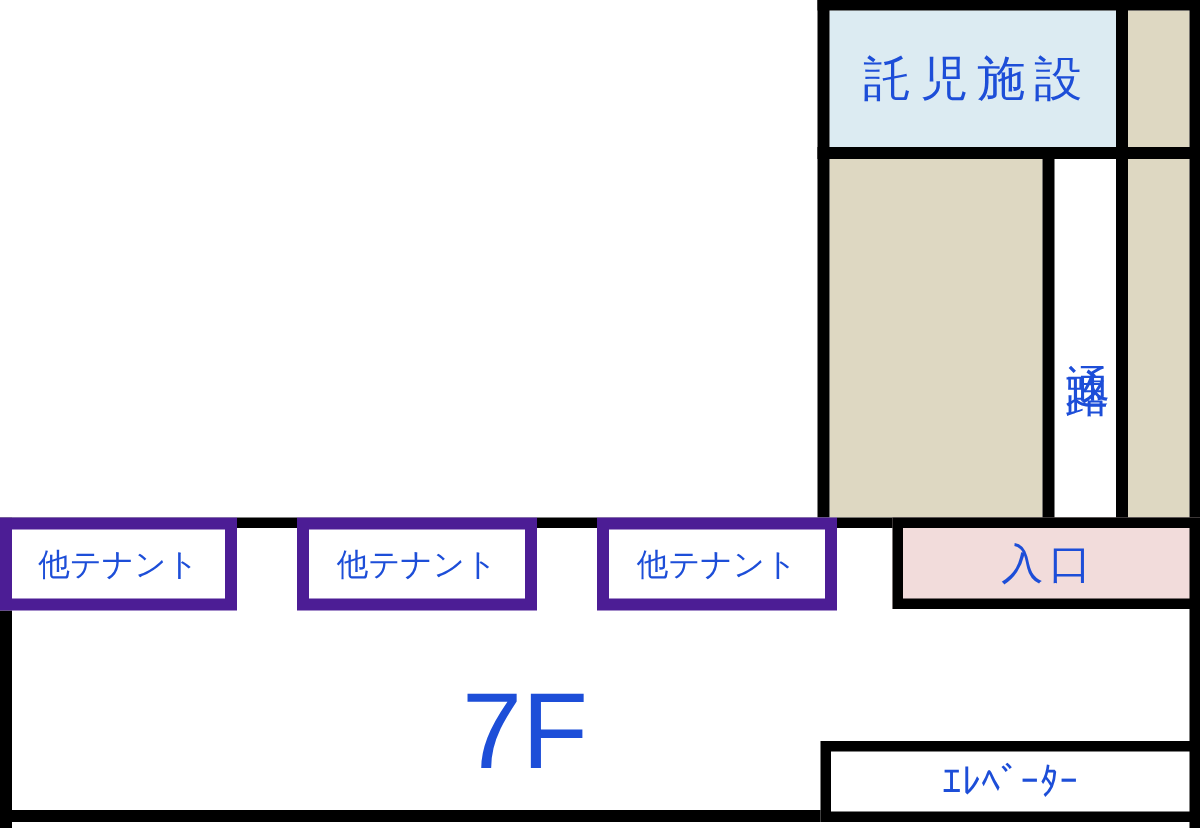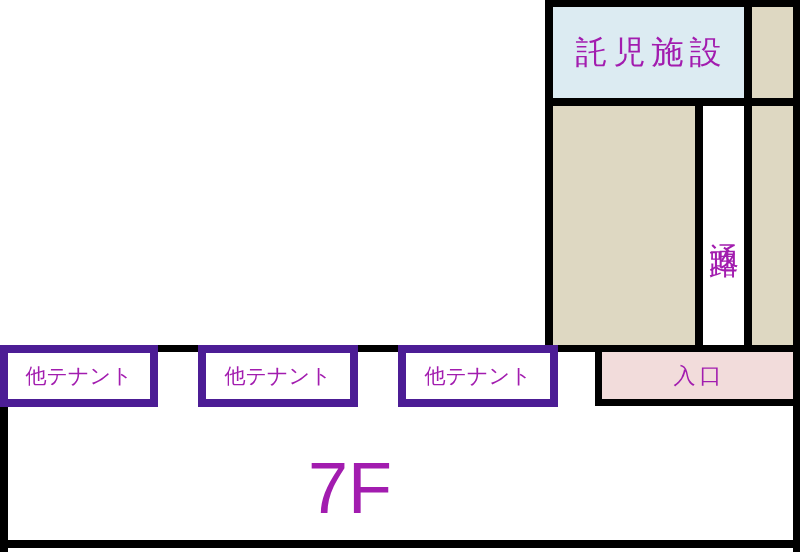--- a/index.html
+++ b/index.html
@@ -22,29 +22,29 @@
     display: flex;
     align-items: center;
     justify-content: center;
   }
   .fill-childcare { background: #dcebf2; }
   .fill-tan { background: #ded8c2; }
   .fill-entrance { background: #f2dcdb; }
   .fill-white { background: #ffffff; }
   .boxed { box-sizing: border-box; border: 8px solid #4c1d95; }
   .boxed7 { box-sizing: border-box; border: 7px solid #000000; }
-  .lbl { color: #a21caf; white-space: nowrap; }
+  .lbl { color: #1d4ed8; white-space: nowrap; }
   .lbl-childcare { font-size: 32px; letter-spacing: 6px; text-indent: 6px; }
   .lbl-corridor {
     font-size: 30px;
     writing-mode: vertical-rl;
     text-orientation: upright;
     letter-spacing: 6px;
   }
-  .lbl-entrance { font-size: 22px; letter-spacing: 4px; text-indent: 4px; }
+  .lbl-entrance { font-size: 28px; letter-spacing: 4px; text-indent: 4px; }
   .lbl-tenant { font-size: 21px; }
   .lbl-elevator { font-size: 26px; }
   .lbl-floor {
     position: absolute;
     left: 250px;
     top: 452px;
     width: 200px;
     text-align: center;
     font-size: 72px;
     line-height: 1;
@@ -85,16 +85,19 @@
   <div class="room boxed fill-white" style="left:0; top:345px; width:158px; height:62px;">
     <span class="lbl lbl-tenant">他テナント</span>
   </div>
   <div class="room boxed fill-white" style="left:198px; top:345px; width:160px; height:62px;">
     <span class="lbl lbl-tenant">他テナント</span>
   </div>
   <div class="room boxed fill-white" style="left:398px; top:345px; width:160px; height:62px;">
     <span class="lbl lbl-tenant">他テナント</span>
   </div>
 
+  <div class="room boxed7 fill-white" style="left:547px; top:494px; width:253px; height:54px;">
+    <span class="lbl lbl-elevator">ｴﾚﾍﾞｰﾀｰ</span>
+  </div>
 
   <div class="lbl lbl-floor">7F</div>
 
 </div>
 
 </body></html>

